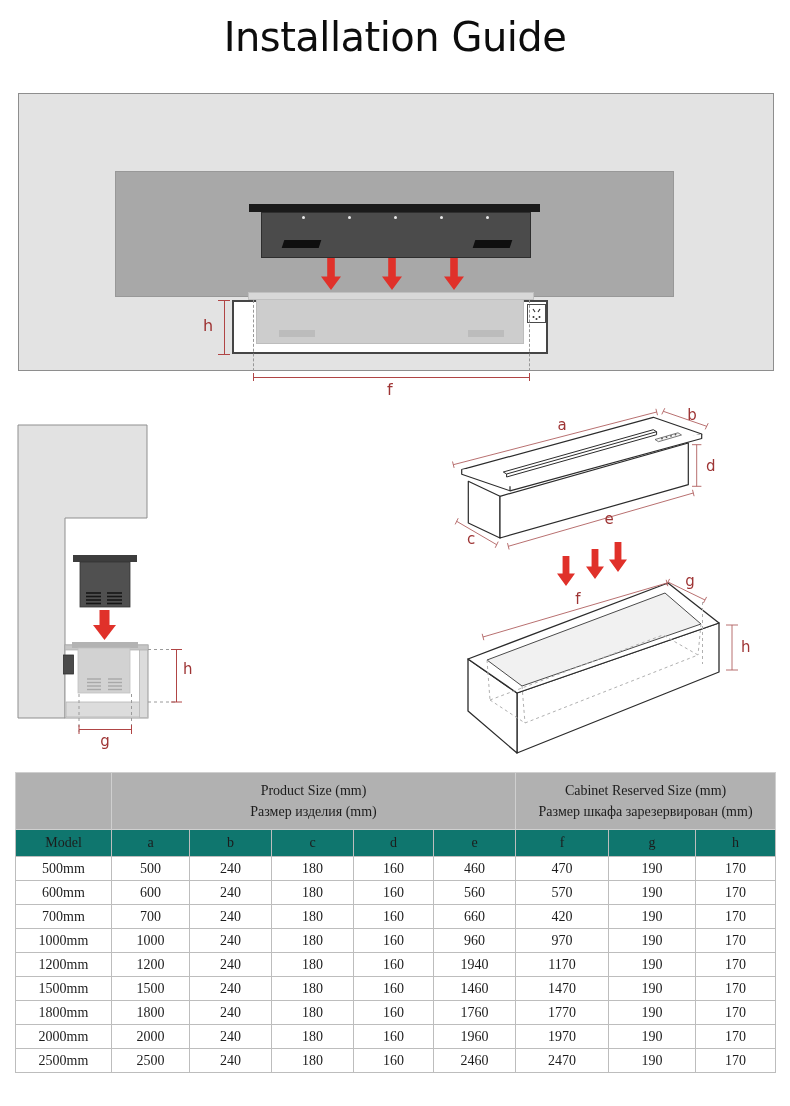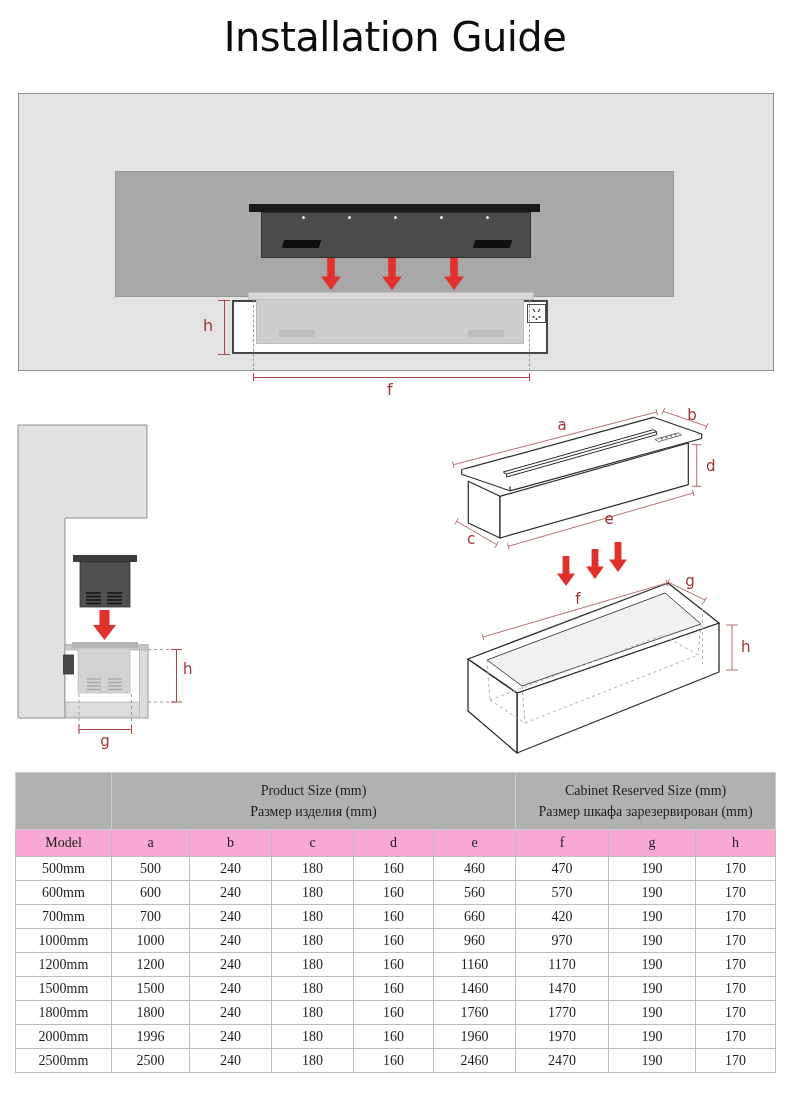--- a/index.html
+++ b/index.html
@@ -28,21 +28,21 @@
   .dimline-h{height:0;border-top:1px solid #b04545;}
   .cap-h{height:0;border-top:1px solid #b04545;width:12px;}
   .cap-v{width:0;border-left:1px solid #b04545;height:8px;}
   .dimlabel{color:#9e3434;font-size:16px;line-height:1;}
   svg text{font-family:"DejaVu Sans","Liberation Sans",sans-serif;fill:#9e3434;font-size:15px;}
   
   #spec-table{position:absolute;left:15px;top:772px;width:760px;border-collapse:collapse;table-layout:fixed;
               font-size:14px;color:#1c1c1c;border:1px solid #8d8d8d;font-family:Liberation Serif, serif;}
   #spec-table th,#spec-table td{border:1px solid #bdbdbd;text-align:center;padding:0;font-weight:normal;}
   #spec-table thead tr.group th{background:#b1b1b1;height:56px;line-height:1.5;border-color:#cfcfcf;}
-  #spec-table thead tr.letters th{background:#f9a8d4;height:26px;}
+  #spec-table thead tr.letters th{background:#0f766e;height:26px;}
   #spec-table tbody td{height:23px;background:#fff;}
 </style>
 </head>
 <body>
 
 <div id="page">
 
   <div class="abs" id="title">Installation Guide</div>
 
   <div class="abs d1-panel"></div>
@@ -304,21 +304,21 @@
           <td>970</td>
           <td>190</td>
           <td>170</td>
         </tr>
         <tr>
           <td>1200mm</td>
           <td>1200</td>
           <td>240</td>
           <td>180</td>
           <td>160</td>
-          <td>1160</td>
+          <td>1940</td>
           <td>1170</td>
           <td>190</td>
           <td>170</td>
         </tr>
         <tr>
           <td>1500mm</td>
           <td>1500</td>
           <td>240</td>
           <td>180</td>
           <td>160</td>
@@ -333,21 +333,21 @@
           <td>240</td>
           <td>180</td>
           <td>160</td>
           <td>1760</td>
           <td>1770</td>
           <td>190</td>
           <td>170</td>
         </tr>
         <tr>
           <td>2000mm</td>
-          <td>1996</td>
+          <td>2000</td>
           <td>240</td>
           <td>180</td>
           <td>160</td>
           <td>1960</td>
           <td>1970</td>
           <td>190</td>
           <td>170</td>
         </tr>
         <tr>
           <td>2500mm</td>

